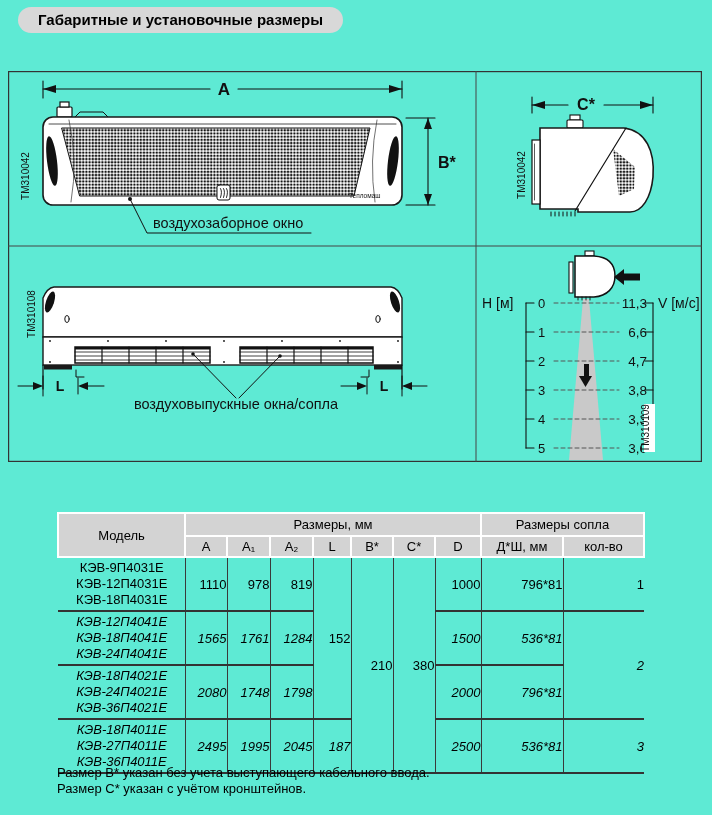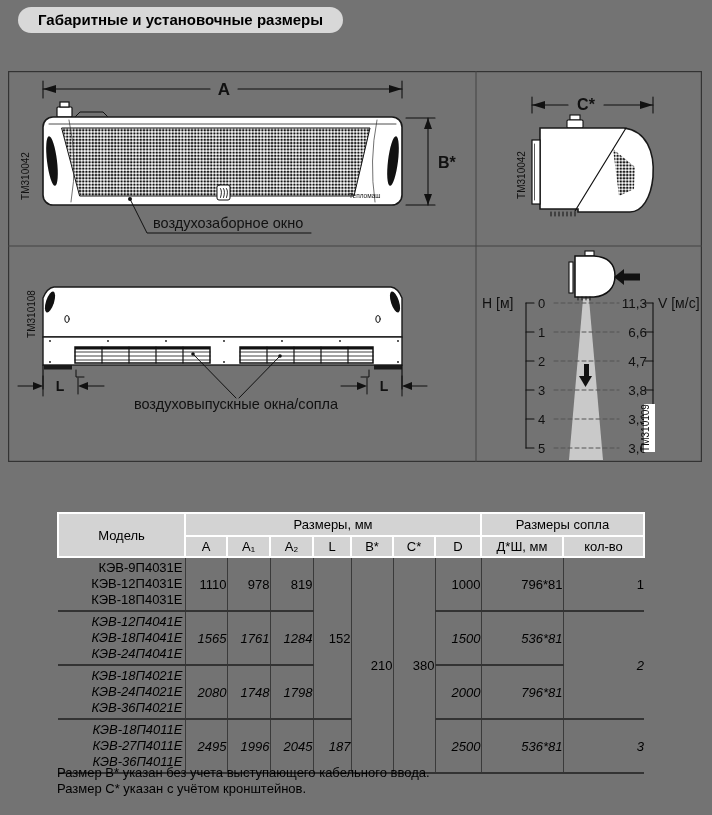--- a/index.html
+++ b/index.html
@@ -1,30 +1,30 @@
 <!DOCTYPE html>
 <html><head>
 <meta charset="utf-8">
 <style>
   html,body{margin:0;padding:0;background:#fff;}
   body{width:712px;height:815px;position:relative;font-family:"Liberation Sans",sans-serif;}
-  .page{position:absolute;left:0;top:0;width:712px;height:815px;background:#737373;overflow:hidden;}
+  .page{position:absolute;left:0;top:0;width:712px;height:815px;background:#5eead4;overflow:hidden;}
   .title-pill{position:absolute;left:18px;top:7px;background:#d8d8d8;border-radius:14px;
     padding:4px 20px 5px 20px;font-weight:bold;font-size:15px;color:#000;white-space:nowrap;}
   .panel{position:absolute;left:8px;top:71px;}
   svg text{font-family:"Liberation Sans",sans-serif;fill:#111;}
   .dim-table{position:absolute;left:57px;top:512px;border-collapse:collapse;table-layout:fixed;
     width:587px;font-size:13px;color:#000;border-bottom:2px solid #333;}
   .dim-table th{background:#d3d3d3;border:2px solid #fff;font-weight:normal;font-size:13px;padding:2px 1px;}
   .dim-table tr.h1{height:23px;}
   .dim-table tr.h2{height:21px;}
   .dim-table tbody tr{height:51px;}
   .dim-table td{border-left:1px solid #3a3a3a;border-right:1px solid #3a3a3a;text-align:right;
     padding:0;vertical-align:middle;}
-  .dim-table td.model{text-align:right;border-left:none;padding:2px 2px 2px 3px;line-height:16px;}
+  .dim-table td.model{text-align:center;border-left:none;padding:2px 2px 2px 3px;line-height:16px;}
   .dim-table td.lastcol{border-right:none;}
   .dim-table tr.gsep td{border-top:2px solid #333;font-style:italic;}
   .notes{position:absolute;left:57px;top:765px;font-size:13px;line-height:16px;color:#000;}
 </style>
 </head>
 <body>
 
 <div class="page">
 
   <div class="title-pill">Габаритные и установочные размеры</div>
@@ -338,21 +338,21 @@
         <td>2000</td>
         <td>796*81</td>
       </tr>
       <tr class="gsep">
         <td class="model">
           <div>КЭВ-18П4011Е</div>
           <div>КЭВ-27П4011Е</div>
           <div>КЭВ-36П4011Е</div>
         </td>
         <td>2495</td>
-        <td>1996</td>
+        <td>1995</td>
         <td>2045</td>
         <td>187</td>
         <td>2500</td>
         <td>536*81</td>
         <td class="lastcol">3</td>
       </tr>
     </tbody>
   </table>
 
   <div class="notes">

